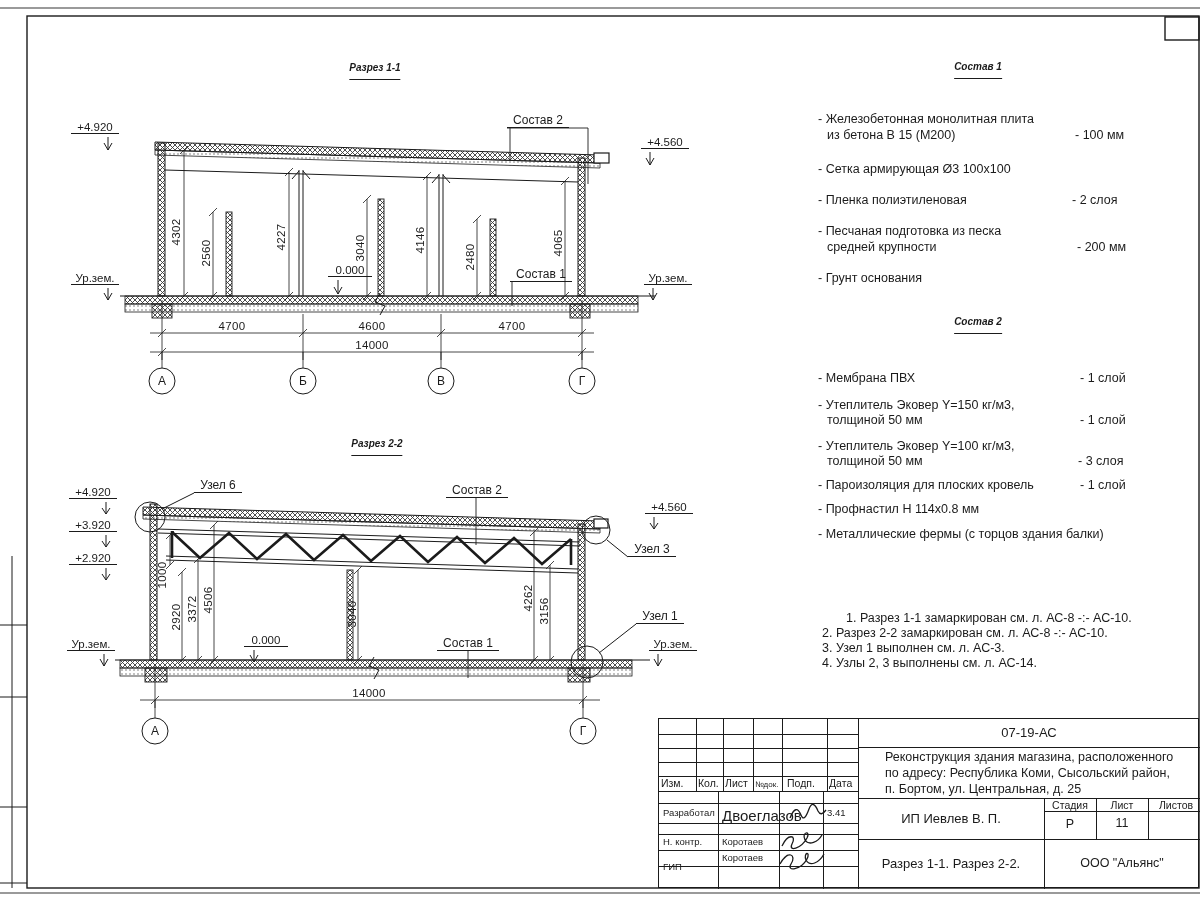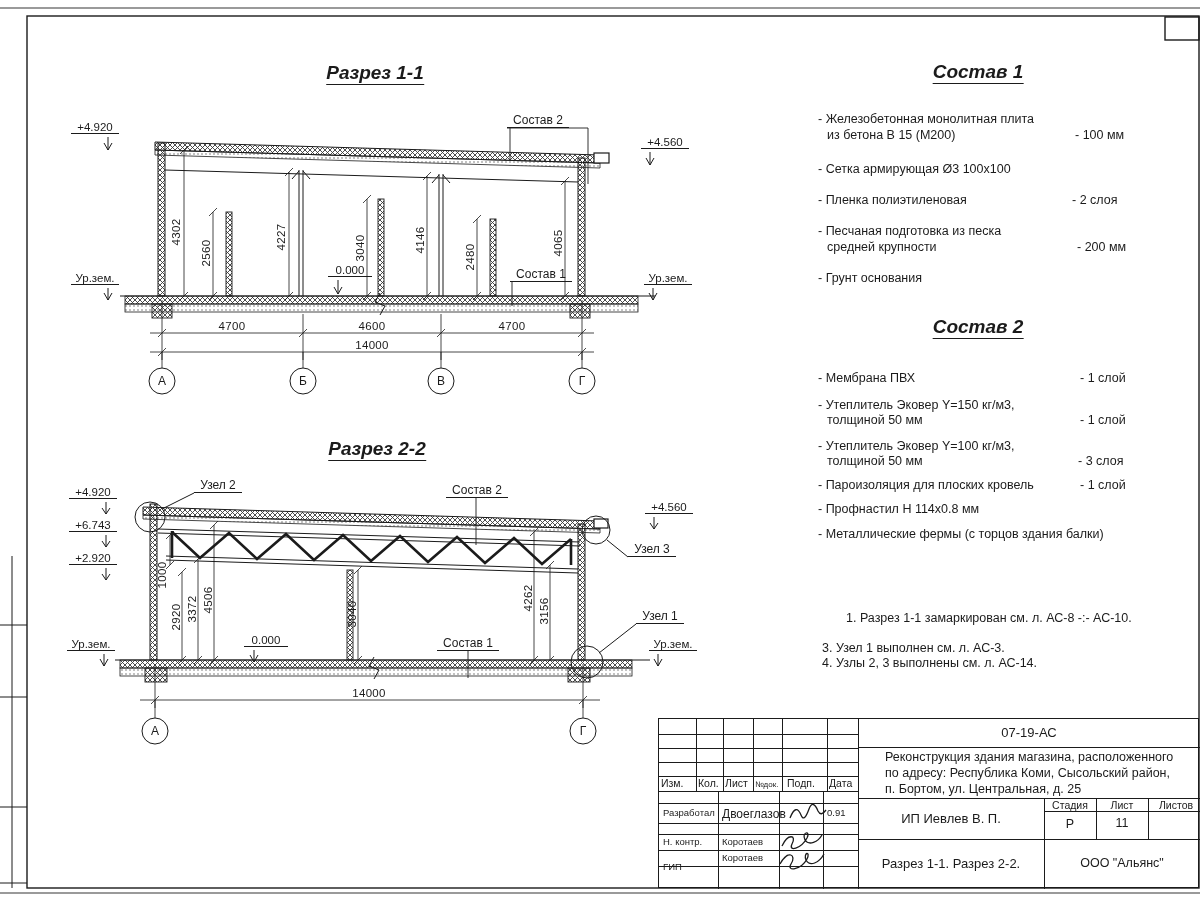--- a/index.html
+++ b/index.html
@@ -4,21 +4,21 @@
 <style>
   html,body{margin:0;padding:0;background:#fff;}
   .sheet{position:relative;width:1200px;height:900px;background:#ffffff;overflow:hidden;
          font-family:"Liberation Sans",sans-serif;color:#1b1b1b;}
   svg{position:absolute;left:0;top:0;}
   .t{position:absolute;white-space:nowrap;color:#1b1b1b;}
   .c{transform:translateX(-50%);}
   .v{position:absolute;transform:translate(-50%,-50%) rotate(-90deg);font-size:11.5px;
      letter-spacing:.3px;white-space:nowrap;}
   .dim{font-size:11.5px;letter-spacing:.3px;}
-  .ttl{font-size:19px;font-style:italic;font-weight:bold;border-bottom:1px solid #1b1b1b;padding-bottom:0;}
+  .ttl{font-size:10px;font-style:italic;font-weight:bold;border-bottom:1px solid #1b1b1b;padding-bottom:6px;}
   .lbl{font-size:12px;border-bottom:1px solid #1b1b1b;text-align:center;}
   .elev{font-size:11.5px;border-bottom:1px solid #1b1b1b;text-align:center;width:48px;}
   .li{font-size:12.5px;line-height:15.5px;}
   .tb-t{position:absolute;white-space:nowrap;}
   .ln{position:absolute;background:#1b1b1b;}
 </style>
 </head>
 <body>
 
 <div class="sheet">
@@ -262,27 +262,27 @@
   <div class="t c dim" style="left:372px;top:320px;">4600</div>
   <div class="t c dim" style="left:512px;top:320px;">4700</div>
   <div class="t c dim" style="left:372px;top:339px;">14000</div>
   <div class="t c" style="left:162px;top:374px;font-size:12px;">А</div>
   <div class="t c" style="left:303px;top:374px;font-size:12px;">Б</div>
   <div class="t c" style="left:441px;top:374px;font-size:12px;">В</div>
   <div class="t c" style="left:582px;top:374px;font-size:12px;">Г</div>
 
   <div class="t c ttl" style="left:377px;top:438px;">Разрез 2-2</div>
   <div class="t elev" style="left:69px;top:486px;">+4.920</div>
-  <div class="t elev" style="left:69px;top:519px;">+6.743</div>
+  <div class="t elev" style="left:69px;top:519px;">+3.920</div>
   <div class="t elev" style="left:69px;top:552px;">+2.920</div>
   <div class="t elev" style="left:645px;top:501px;">+4.560</div>
   <div class="t elev" style="left:67px;top:638px;">Ур.зем.</div>
   <div class="t elev" style="left:649px;top:638px;">Ур.зем.</div>
   <div class="t elev" style="left:244px;top:634px;width:44px;">0.000</div>
-  <div class="t lbl" style="left:194px;top:478px;width:48px;">Узел 2</div>
+  <div class="t lbl" style="left:194px;top:478px;width:48px;">Узел 6</div>
   <div class="t lbl" style="left:628px;top:542px;width:48px;">Узел 3</div>
   <div class="t lbl" style="left:636px;top:609px;width:48px;">Узел 1</div>
   <div class="t lbl" style="left:446px;top:483px;width:62px;">Состав 2</div>
   <div class="t lbl" style="left:437px;top:636px;width:62px;">Состав 1</div>
   <div class="v" style="left:162px;top:575px;">1000</div>
   <div class="v" style="left:176px;top:617px;">2920</div>
   <div class="v" style="left:192px;top:609px;">3372</div>
   <div class="v" style="left:208px;top:600px;">4506</div>
   <div class="v" style="left:352px;top:614px;">3040</div>
   <div class="v" style="left:528px;top:598px;">4262</div>
@@ -311,20 +311,21 @@
   <div class="t li" style="left:1080px;top:413px;">- 1 слой</div>
   <div class="t li" style="left:818px;top:439px;">- Утеплитель Эковер Y=100 кг/м3,</div>
   <div class="t li" style="left:827px;top:454px;">толщиной 50 мм</div>
   <div class="t li" style="left:1078px;top:454px;">- 3 слоя</div>
   <div class="t li" style="left:818px;top:478px;">- Пароизоляция для плоских кровель</div>
   <div class="t li" style="left:1080px;top:478px;">- 1 слой</div>
   <div class="t li" style="left:818px;top:502px;">- Профнастил Н 114х0.8 мм</div>
   <div class="t li" style="left:818px;top:527px;">- Металлические фермы (с торцов здания балки)</div>
 
   <div class="t li" style="left:822px;top:611px;margin-left:24px;">1. Разрез 1-1 замаркирован см. л. АС-8 -:- АС-10.</div>
+  <div class="t li" style="left:822px;top:626px;">2. Разрез 2-2 замаркирован см. л. АС-8 -:- АС-10.</div>
   <div class="t li" style="left:822px;top:641px;">3. Узел 1 выполнен см. л. АС-3.</div>
   <div class="t li" style="left:822px;top:656px;">4. Узлы 2, 3 выполнены см. л. АС-14.</div>
 
   <div style="position:absolute;left:658px;top:718px;width:541px;height:170px;border:1.4px solid #1b1b1b;box-sizing:border-box;">
 
     <div class="ln" style="left:199px;top:0;width:1px;height:170px;"></div>
     <div class="ln" style="left:37px;top:0;width:1px;height:72px;"></div>
     <div class="ln" style="left:64px;top:0;width:1px;height:72px;"></div>
     <div class="ln" style="left:94px;top:0;width:1px;height:72px;"></div>
     <div class="ln" style="left:123px;top:0;width:1px;height:72px;"></div>
@@ -351,22 +352,22 @@
     <div class="ln" style="left:385px;top:92px;width:156px;height:1px;"></div>
 
     <div class="tb-t" style="left:2px;top:58px;font-size:10.5px;">Изм.</div>
     <div class="tb-t" style="left:39px;top:58px;font-size:10.5px;">Кол.</div>
     <div class="tb-t" style="left:66px;top:58px;font-size:10.5px;">Лист</div>
     <div class="tb-t" style="left:96px;top:61px;font-size:8px;">№док.</div>
     <div class="tb-t" style="left:128px;top:58px;font-size:10.5px;">Подп.</div>
     <div class="tb-t" style="left:170px;top:58px;font-size:10.5px;">Дата</div>
 
     <div class="tb-t" style="left:4px;top:88px;font-size:9.5px;">Разработал</div>
-    <div class="tb-t" style="left:63px;top:88px;font-size:12px;">Двоеглазов</div>
-    <div class="tb-t" style="left:168px;top:88px;font-size:9.5px;">0.91</div>
+    <div class="tb-t" style="left:63px;top:88px;font-size:15px;">Двоеглазов</div>
+    <div class="tb-t" style="left:168px;top:88px;font-size:9.5px;">3.41</div>
     <div class="tb-t" style="left:4px;top:117px;font-size:9.5px;">Н. контр.</div>
     <div class="tb-t" style="left:63px;top:117px;font-size:9.5px;">Коротаев</div>
     <div class="tb-t" style="left:4px;top:133px;font-size:9.5px;margin-top:9px;">ГИП</div>
     <div class="tb-t" style="left:63px;top:133px;font-size:9.5px;">Коротаев</div>
 
     <div class="tb-t c" style="left:370px;top:6px;font-size:13px;">07-19-АС</div>
     <div class="tb-t" style="left:226px;top:31px;font-size:12.5px;">Реконструкция здания магазина, расположенного</div>
     <div class="tb-t" style="left:226px;top:47px;font-size:12.5px;">по адресу: Республика Коми, Сысольский район,</div>
     <div class="tb-t" style="left:226px;top:63px;font-size:12.5px;">п. Бортом, ул. Центральная, д. 25</div>
     <div class="tb-t c" style="left:292px;top:92px;font-size:13px;">ИП Иевлев В. П.</div>

